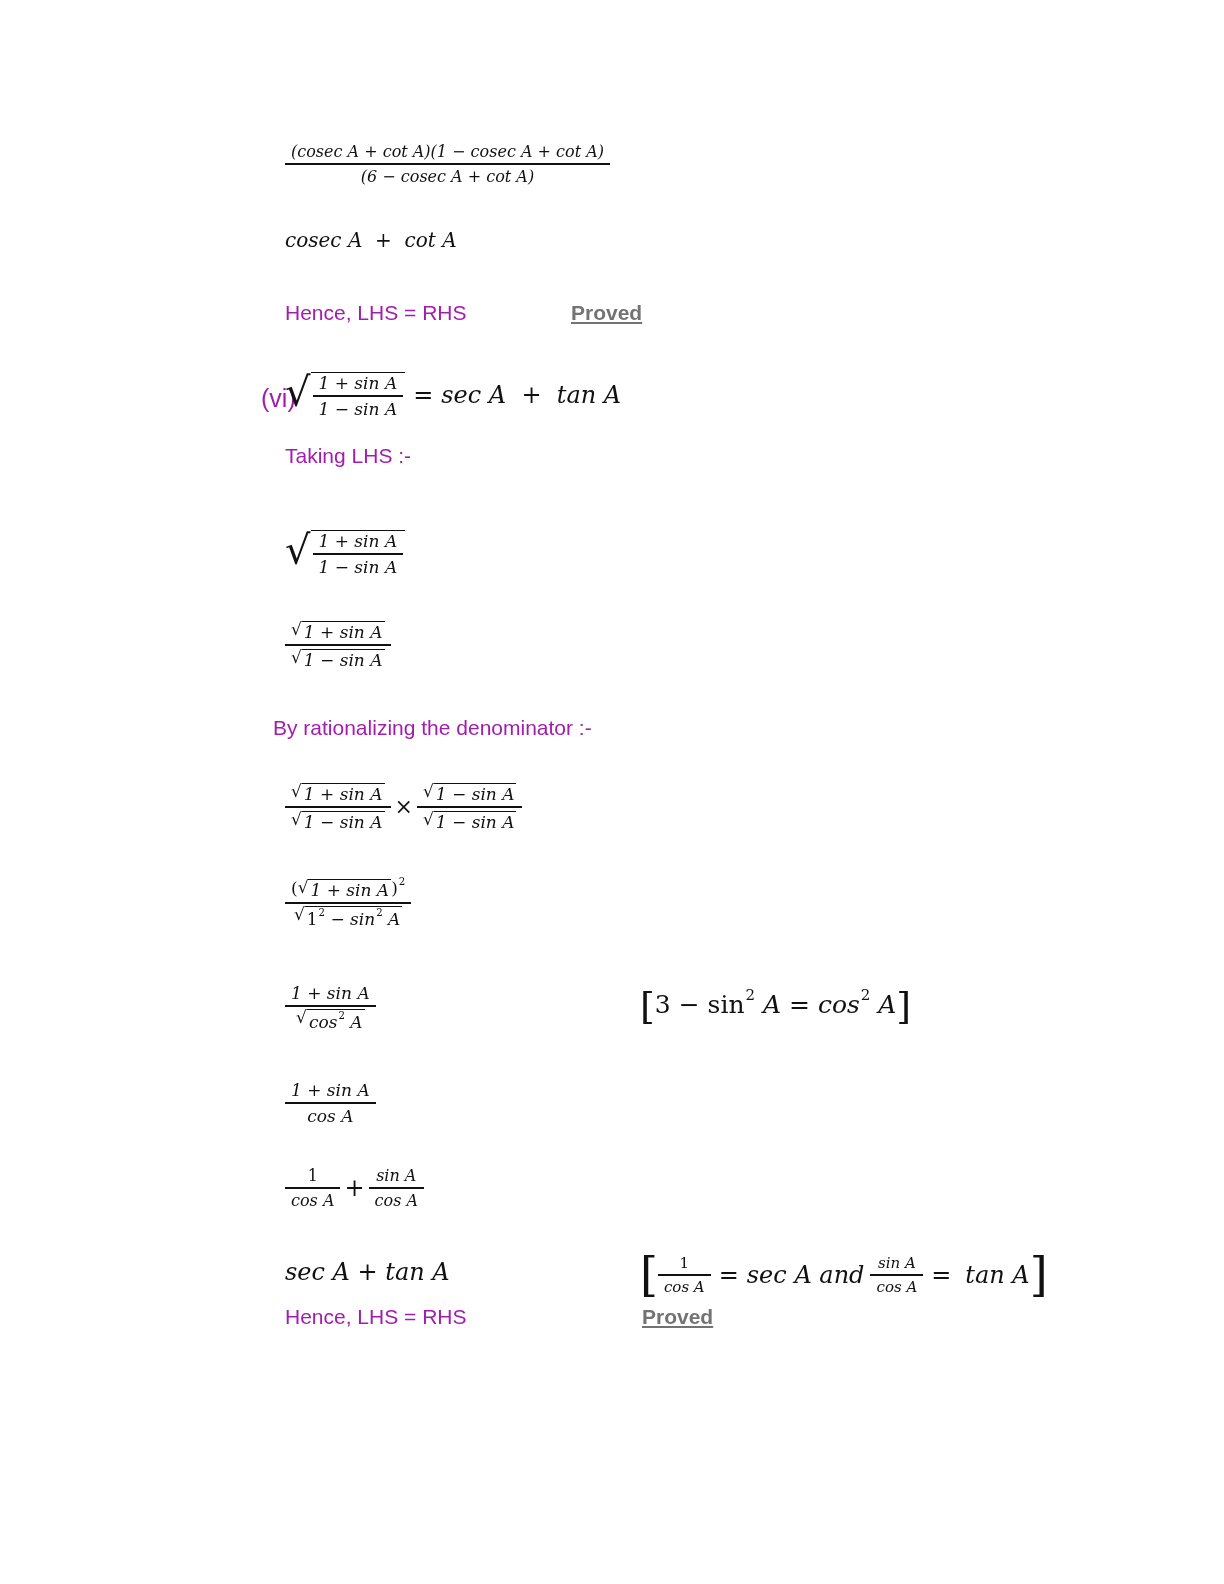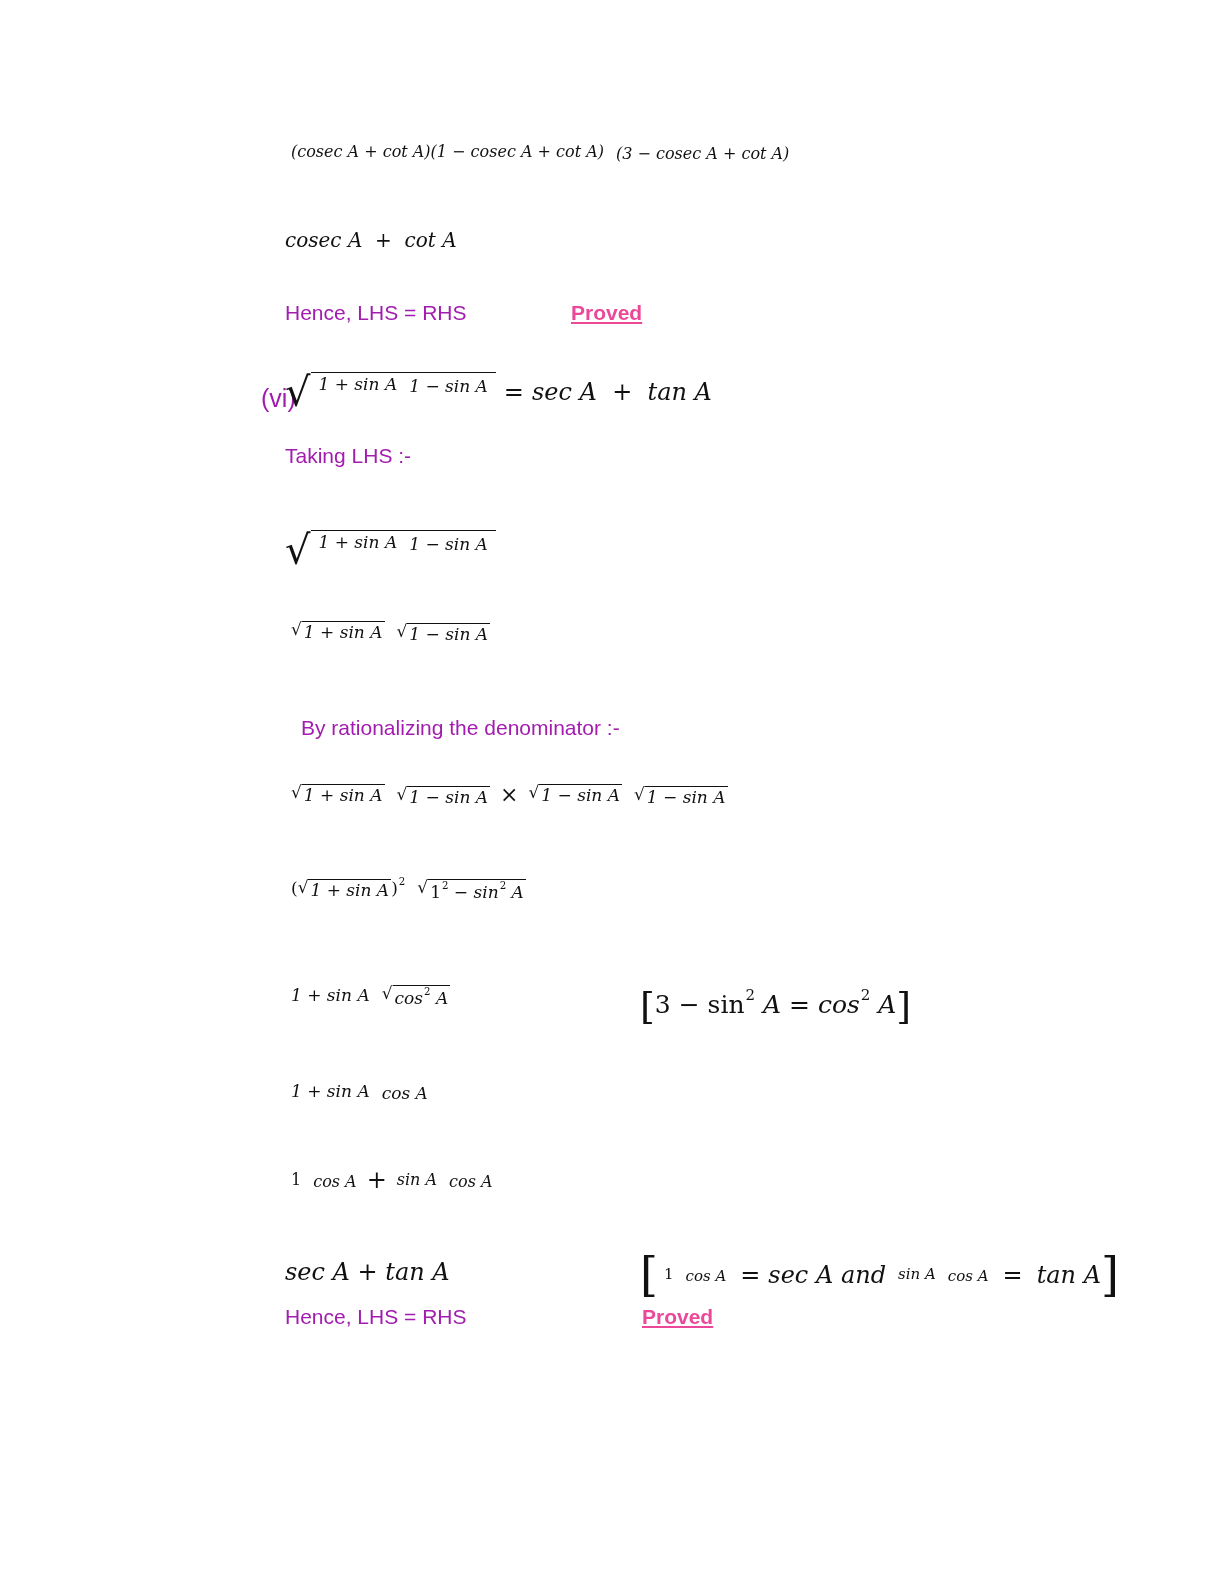--- a/index.html
+++ b/index.html
@@ -1,40 +1,40 @@
 <!DOCTYPE html>
 <html><head>
 <meta charset="utf-8">
 <style>
   html, body { margin: 0; padding: 0; background: #ffffff; }
   body { width: 1224px; height: 1584px; position: relative; overflow: hidden; color: #1a1a1a; }
   .abs { position: absolute; }
   .txt { font-family: "Liberation Sans", sans-serif; font-size: 21px; color: #a21caf; white-space: nowrap; }
-  .proved { font-family: "Liberation Sans", sans-serif; font-weight: bold; text-decoration: underline; font-size: 21px; color: #ec4899; }
+  .proved { font-family: "Liberation Sans", sans-serif; font-weight: bold; text-decoration: underline; font-size: 21px; color: #737373; }
   .m { font-family: "DejaVu Serif", "Liberation Serif", serif; font-style: italic; color: #111; white-space: nowrap; }
   .up { font-style: normal; }
-  .frac { display: inline-flex; flex-direction: row; align-items: center; vertical-align: middle; }
+  .frac { display: inline-flex; flex-direction: column; align-items: center; vertical-align: middle; }
   .frac .num { padding: 0 6px 2px; }
   .frac .den { padding: 2px 6px 0; }
   .frac .bar { height: 1.5px; background: #111; align-self: stretch; }
   .sqrt { display: inline-flex; align-items: stretch; vertical-align: middle; }
   .sqrt .rad { font-style: normal; font-family: "DejaVu Serif", serif; line-height: 1; }
   .sqrt .under { border-top: 1.5px solid #111; padding: 0 2px; }
   sup.s { font-size: 0.6em; font-style: normal; vertical-align: 0.9em; margin-left: 1px; }
   .br { font-style: normal; font-family: "DejaVu Serif", serif; }
   .op { font-style: normal; padding: 0 8px; }
 </style>
 </head>
 <body>
 
 <div class="abs m" style="left:285px; top:142px; font-size:16px;">
   <span class="frac">
     <span class="num">(cosec A + cot A)(1 − cosec A + cot A)</span>
     <span class="bar"></span>
-    <span class="den">(3 − cosec A + cot A)</span>
+    <span class="den">(6 − cosec A + cot A)</span>
   </span>
 </div>
 
 <div class="abs m" style="left:285px; top:228px; font-size:20px; white-space:pre;">cosec A  +  cot A</div>
 
 <div class="abs txt" style="left:285px; top:301px;">Hence, LHS = RHS</div>
 <div class="abs proved" style="left:571px; top:301px;">Proved</div>
 
 <div class="abs txt" style="left:213px; top:384px; font-size:25px;margin-left:48px;">(vi)</div>
 <div class="abs m" style="left:285px; top:372px; font-size:17px; display:flex; align-items:center;">
@@ -74,21 +74,21 @@
           <span class="under">1 + sin A</span>
         </span></span>
     <span class="bar"></span>
     <span class="den"><span class="sqrt">
           <span class="rad">√</span>
           <span class="under">1 − sin A</span>
         </span></span>
   </span>
 </div>
 
-<div class="abs txt" style="left:301px; top:716px;">By rationalizing the denominator :-</div>
+<div class="abs txt" style="left:273px; top:716px;">By rationalizing the denominator :-</div>
 
 <div class="abs m" style="left:285px; top:782px; font-size:17px; display:flex; align-items:center;">
   <span class="frac">
     <span class="num"><span class="sqrt">
           <span class="rad">√</span>
           <span class="under">1 + sin A</span>
         </span></span>
     <span class="bar"></span>
     <span class="den"><span class="sqrt">
           <span class="rad">√</span>

